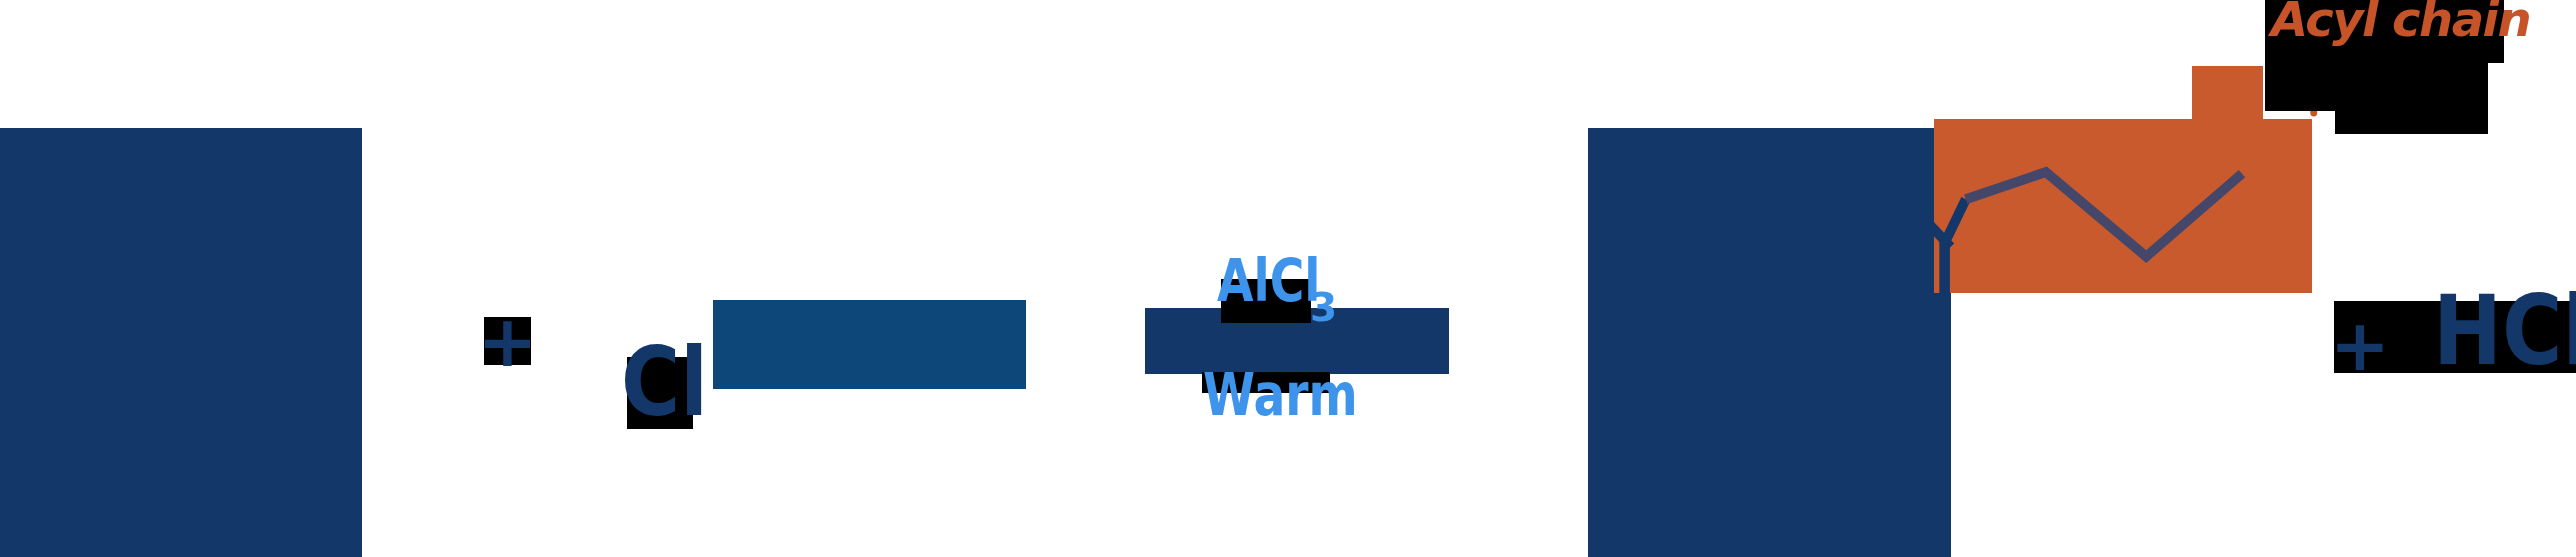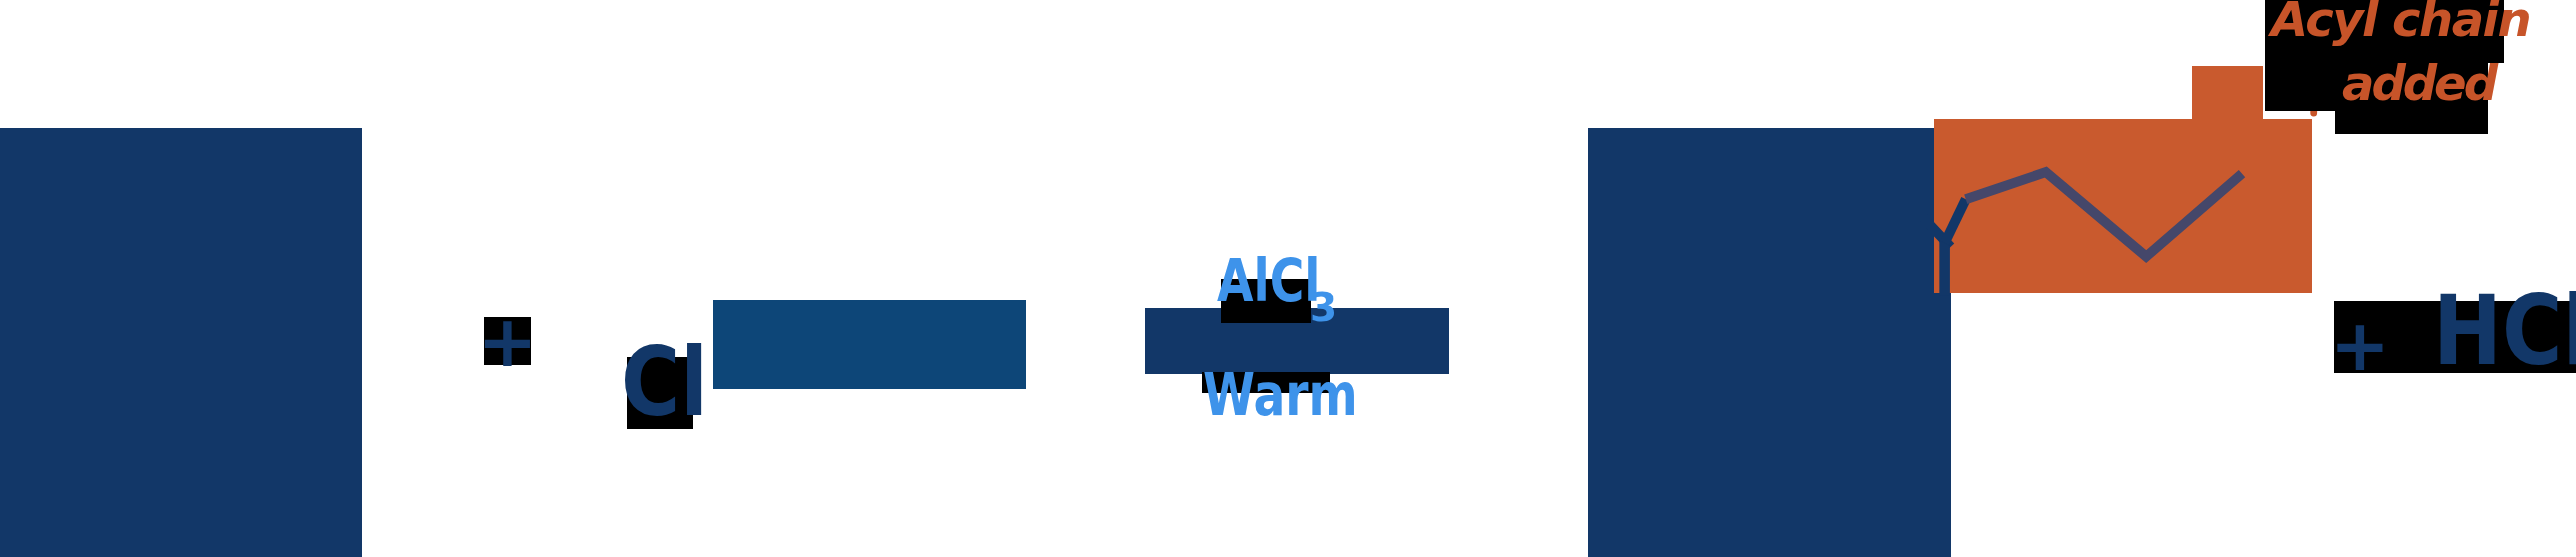--- a/index.html
+++ b/index.html
@@ -74,20 +74,19 @@
     <line x1="2576" y1="322" x2="2604" y2="264" stroke="#123768" stroke-width="13"></line>
     <polyline points="2604,264 2710,228 2843,340 2970,230" fill="none" stroke="#45476a" stroke-width="13" stroke-linejoin="miter"></polyline>
     <path d="M 3010,94 Q 3036,110 3061,124" fill="none" stroke="#c75429" stroke-width="9" stroke-linecap="round"></path>
     <path d="M 3094,108 Q 3070,100 3066,112 L 3065,150" fill="none" stroke="#c75429" stroke-width="9" stroke-linecap="round"></path>
   </svg>
 
   <div id="ann1-bg" class="abs backdrop"></div>
   <div id="ann2-bg-s" class="abs backdrop"></div>
   <div id="ann2-bg" class="abs backdrop"></div>
   <div id="ann1" class="abs txt orange-txt">Acyl chain</div>
-  <div id="ann2" class="abs txt orange-txt">added</div>
 
   <div id="hcl-bg" class="abs backdrop"></div>
   <div id="plus2" class="abs txt navy-txt plusbox">+</div>
   <div id="hcl-label" class="abs txt navy-txt">HCl</div>
 
 </div>
 
 
 </body></html>

